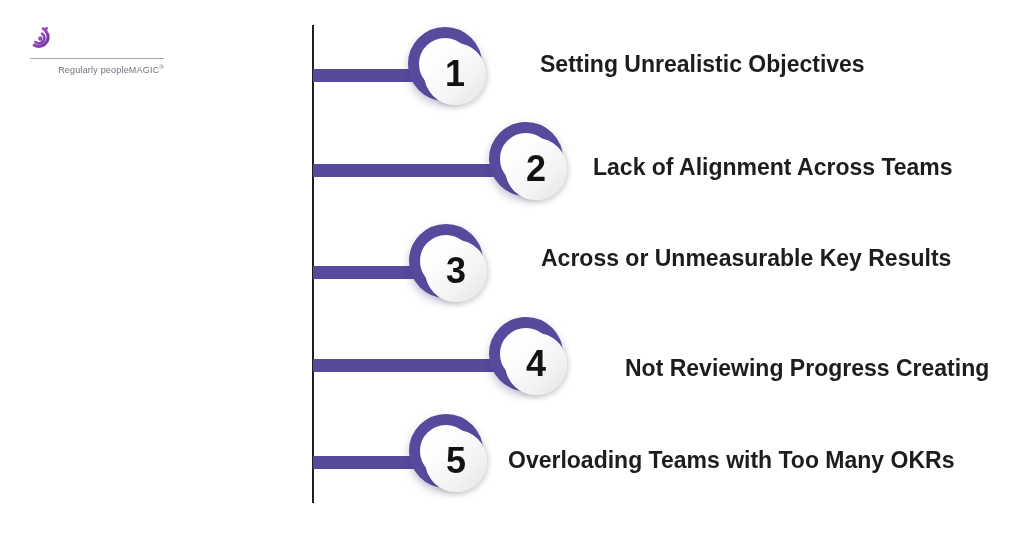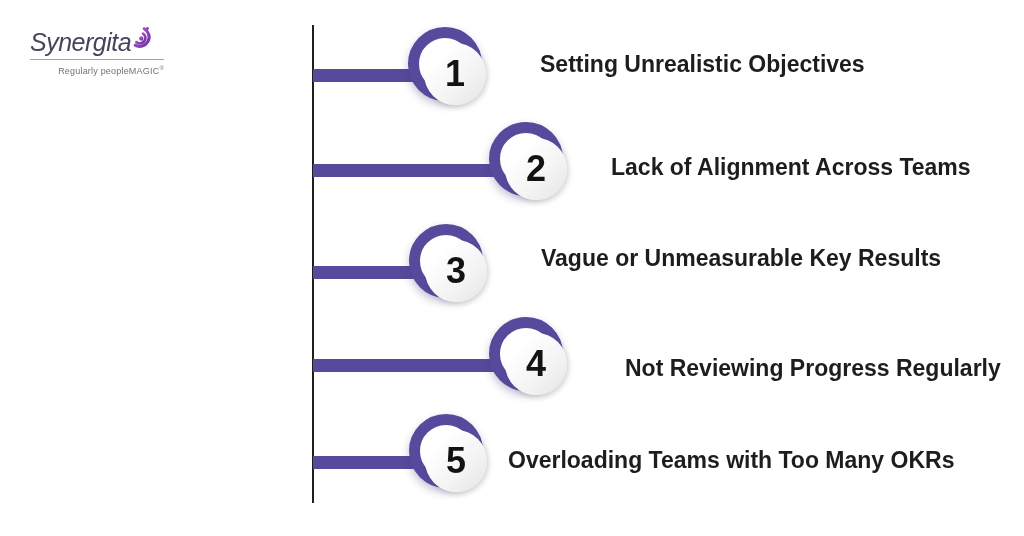--- a/index.html
+++ b/index.html
@@ -94,33 +94,32 @@
   .label{
     position:absolute;
     font-size:23px;
     font-weight:bold;
     color:var(--ink);
     line-height:26px;
     white-space:nowrap;
     z-index:3;
   }
   .label.i1{left:540px;top:51px;}
-  .label.i2{left:611px;top:154px;}
+  .label.i2{left:593px;top:154px;}
   .label.i3{left:541px;top:245px;}
   .label.i4{left:625px;top:355px;}
   .label.i5{left:508px;top:447px;}
 </style>
 </head>
 <body>
 
 <div class="canvas">
 
   <div class="logo">
     <div class="logo-row">
-      <span class="logo-text">Synergita</span>
       <svg class="logo-mark" viewBox="0 0 24 34" aria-hidden="true">
         <defs>
           <linearGradient id="swirlg" x1="0" y1="0" x2="1" y2="1">
             <stop offset="0" stop-color="#b95fd6"></stop>
             <stop offset="1" stop-color="#6b2f9e"></stop>
           </linearGradient>
         </defs>
         <path d="M14 3c5 3 7.2 9.4 4.2 14.6S8.6 24.8 3.6 21.8" fill="none" stroke="url(#swirlg)" stroke-width="3.6" stroke-linecap="round"></path>
         <path d="M12.6 8.6c3 2 4 6 1 9s-6.6 2.6-8.6 0.6" fill="none" stroke="url(#swirlg)" stroke-width="3" stroke-linecap="round"></path>
         <circle cx="10.6" cy="14.2" r="2.5" fill="url(#swirlg)"></circle>
@@ -147,29 +146,29 @@
       <div class="disc">2</div>
     </div>
     <div class="label i2">Lack of Alignment Across Teams</div>
   </div>
 
   <div class="step">
     <div class="bar i3"></div>
     <div class="node i3">
       <div class="disc">3</div>
     </div>
-    <div class="label i3">Vague or Unmeasurable Key Results</div>
+    <div class="label i3">Across or Unmeasurable Key Results</div>
   </div>
 
   <div class="step">
     <div class="bar i4"></div>
     <div class="node i4">
       <div class="disc">4</div>
     </div>
-    <div class="label i4">Not Reviewing Progress Regularly</div>
+    <div class="label i4">Not Reviewing Progress Creating</div>
   </div>
 
   <div class="step">
     <div class="bar i5"></div>
     <div class="node i5">
       <div class="disc">5</div>
     </div>
     <div class="label i5">Overloading Teams with Too Many OKRs</div>
   </div>
 

